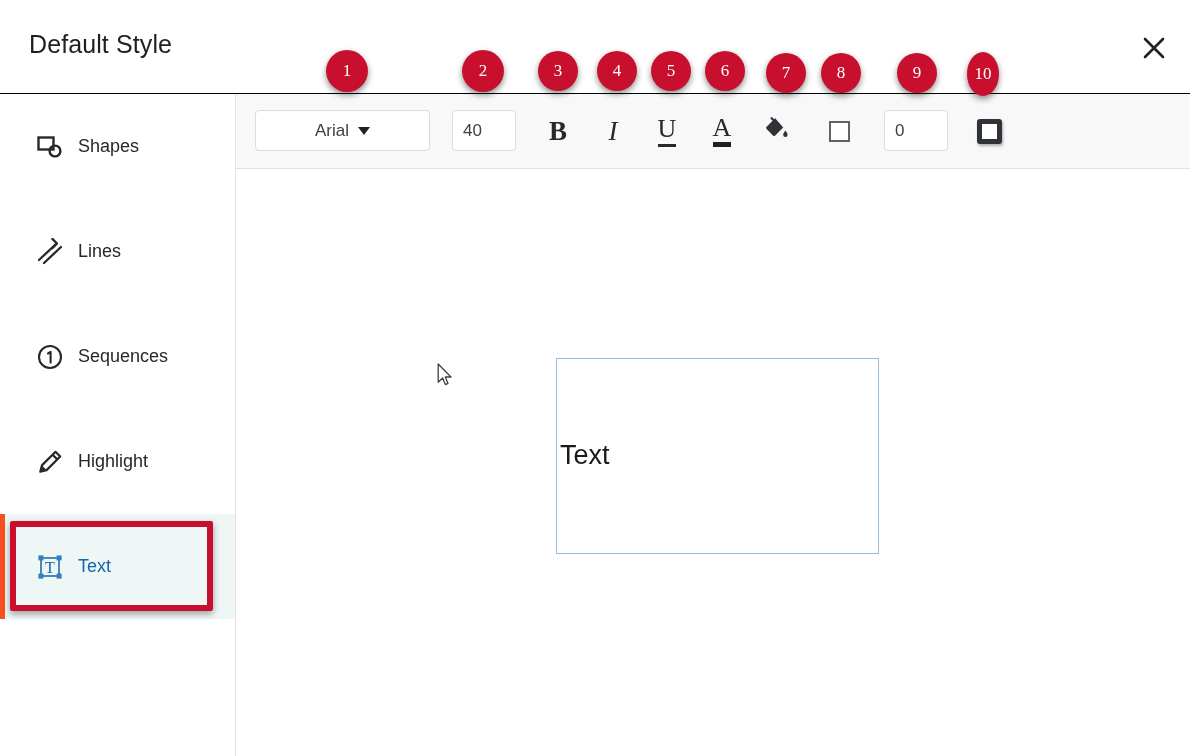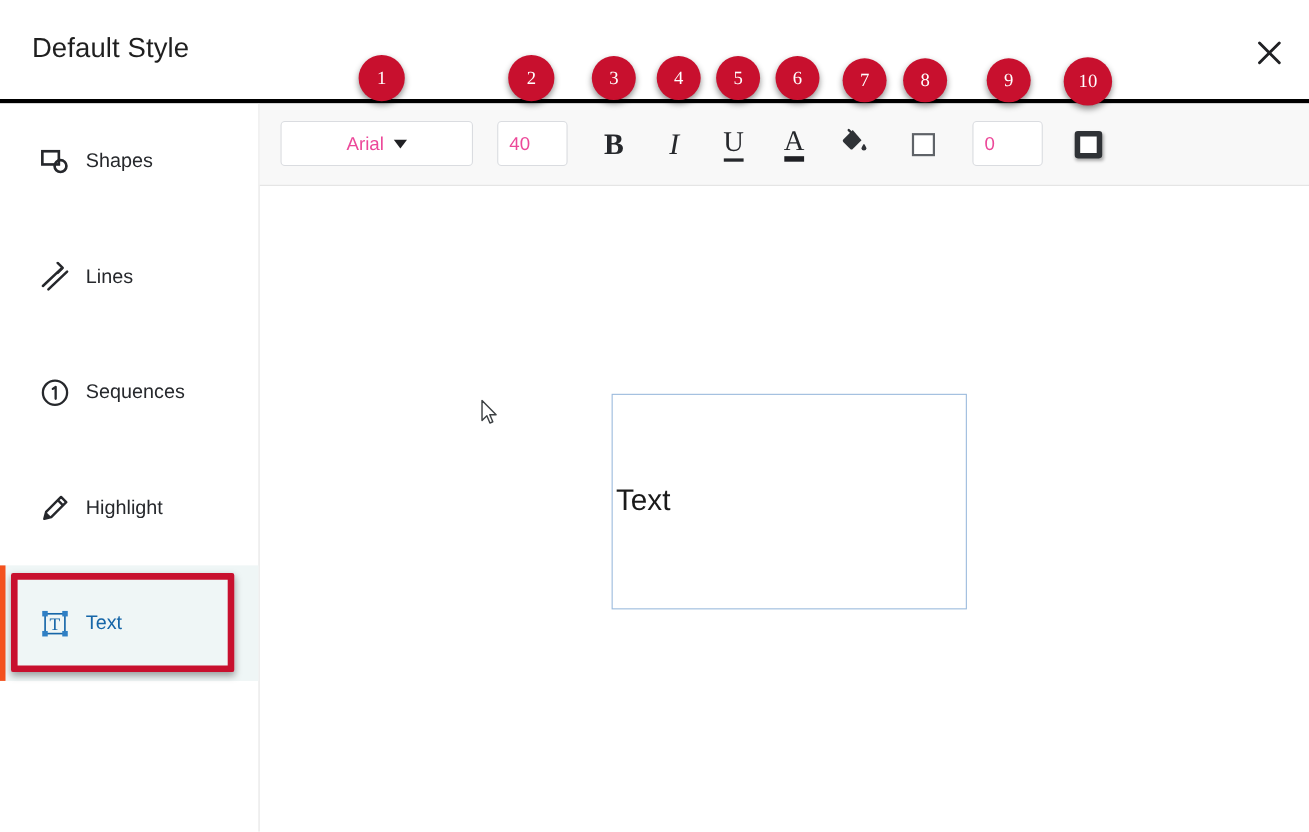--- a/index.html
+++ b/index.html
@@ -21,21 +21,21 @@
     inset: 0;
     background: #ffffff;
   }
 
   
   #titlebar {
     position: absolute;
     left: 0; top: 0;
     width: 1190px; height: 94px;
     background: #ffffff;
-    border-bottom: 4px solid #000000;
+    border-bottom: 1px solid #000000;
     box-sizing: border-box;
   }
   #dialog-title {
     position: absolute;
     left: 29px; top: 30px;
     font-size: 25px;
     color: #1f1f1f;
     letter-spacing: .1px;
     white-space: nowrap;
   }
@@ -116,21 +116,21 @@
     box-sizing: border-box;
   }
   .field {
     background: #ffffff;
     border: 1px solid #dadce0;
     border-radius: 4px;
     box-sizing: border-box;
     display: flex;
     align-items: center;
     font-size: 17px;
-    color: #ec4899;
+    color: #404040;
   }
   #font-family-select {
     position: absolute;
     left: 19px; top: 16px;
     width: 175px; height: 41px;
     justify-content: center;
     gap: 9px;
   }
   #font-family-select .caret {
     width: 0; height: 0;
@@ -391,16 +391,16 @@
   <div id="badge-layer">
       <div class="badge" style="left: 326px; top: 50px; width: 42px; height: 42px; background: rgb(200, 16, 46);">1</div>
       <div class="badge" style="left: 462px; top: 50px; width: 42px; height: 42px; background: rgb(200, 16, 46);">2</div>
       <div class="badge" style="left: 538px; top: 51px; width: 40px; height: 40px; background: rgb(200, 16, 46);">3</div>
       <div class="badge" style="left: 597px; top: 51px; width: 40px; height: 40px; background: rgb(200, 16, 46);">4</div>
       <div class="badge" style="left: 651px; top: 51px; width: 40px; height: 40px; background: rgb(200, 16, 46);">5</div>
       <div class="badge" style="left: 705px; top: 51px; width: 40px; height: 40px; background: rgb(200, 16, 46);">6</div>
       <div class="badge" style="left: 766px; top: 53px; width: 40px; height: 40px; background: rgb(200, 16, 46);">7</div>
       <div class="badge" style="left: 821px; top: 53px; width: 40px; height: 40px; background: rgb(200, 16, 46);">8</div>
       <div class="badge" style="left: 897px; top: 53px; width: 40px; height: 40px; background: rgb(200, 16, 46);">9</div>
-      <div class="badge" style="left: 967px; top: 52px; width: 44px; height: 44px; background: rgb(200, 16, 46);">10</div>
+      <div class="badge" style="left: 967px; top: 52px; width: 32px; height: 44px; background: rgb(200, 16, 46);">10</div>
     </div>
 
 </div>
 
 </body></html>

